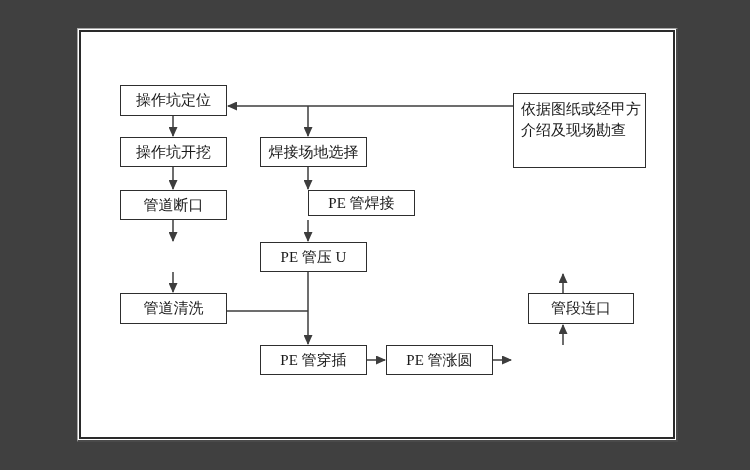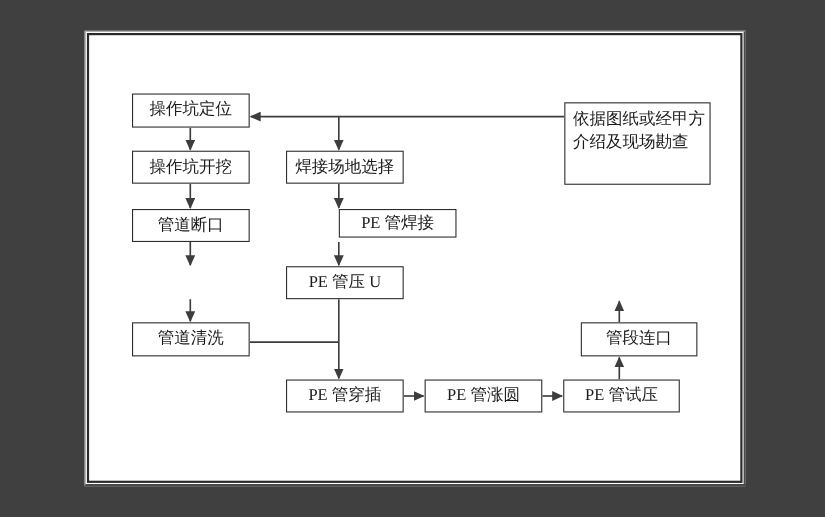--- a/index.html
+++ b/index.html
@@ -106,19 +106,18 @@
   <div class="node" style="left:120px; top:190px; width:107px; height:30px;">管道断口</div>
   <div class="node" style="left:120px; top:293px; width:107px; height:31px;">管道清洗</div>
 
   <div class="node" style="left:260px; top:137px; width:107px; height:30px;">焊接场地选择</div>
   <div class="node" style="left:260px; top:190px; width:107px; height:26px;margin-left:48px;">PE 管焊接</div>
   <div class="node" style="left:260px; top:242px; width:107px; height:30px;text-align:center;">PE 管压 U</div>
   <div class="node" style="left:260px; top:345px; width:107px; height:30px;">PE 管穿插</div>
 
   <div class="node" style="left:386px; top:345px; width:107px; height:30px;">PE 管涨圆</div>
 
-  <div class="node" style="left:512px; top:345px; width:106px; height:30px;">PE 管试压</div>
   <div class="node" style="left:512px; top:293px; width:106px; height:31px;margin-left:16px;">管段连口</div>
 
   <div class="node note" style="left:513px; top:93px; width:133px; height:75px;">依据图纸或经甲方
 介绍及现场勘查</div>
 
 </div>
 
 </body></html>

